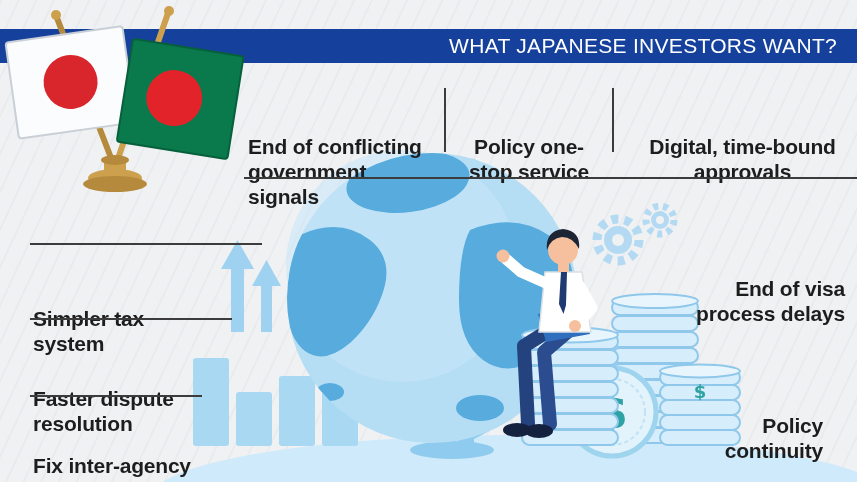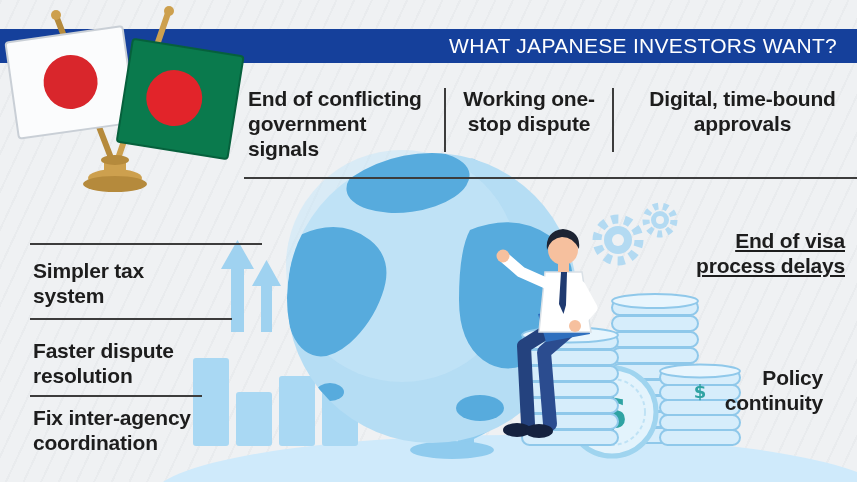--- a/index.html
+++ b/index.html
@@ -14,21 +14,21 @@
     background:#15409b;z-index:1;
   }
   .header-title{
     position:absolute;right:20px;top:0;height:34px;line-height:34px;
     color:#ffffff;font-size:21px;font-weight:400;letter-spacing:.3px;
     white-space:nowrap;
   }
   .art{position:absolute;left:0;top:0;width:857px;height:482px;z-index:2;}
   .label{
     position:absolute;z-index:3;color:#1d1d1d;font-size:21px;font-weight:700;
-    line-height:1.2;letter-spacing:-0.2px;
+    line-height:1.2;letter-spacing:-0.2px;margin-top:48px;
   }
   .rule{position:absolute;background:#3c3c3c;z-index:3;}
   .h-rule{height:2px;}
   .v-rule{width:2px;}
 </style>
 </head>
 <body>
 
 <div class="stage">
 
@@ -152,31 +152,31 @@
         <rect x="104" y="158" width="22" height="18" fill="#cda04e"></rect>
         <ellipse cx="115" cy="160" rx="14" ry="5" fill="#b58a3c"></ellipse>
         <ellipse cx="115" cy="178" rx="27" ry="9" fill="#cda04e"></ellipse>
         <ellipse cx="115" cy="184" rx="32" ry="8" fill="#b58a3c"></ellipse>
       </g>
     </g>
   </svg>
 
   <div class="label" style="left:248px;top:86px;width:185px;text-align:left;">End of conflicting government signals</div>
   <div class="rule v-rule" style="left:444px;top:88px;height:64px;"></div>
-  <div class="label" style="left:458px;top:86px;width:142px;text-align:center;">Working one-stop dispute</div>
+  <div class="label" style="left:458px;top:86px;width:142px;text-align:center;">Policy one-stop service</div>
   <div class="rule v-rule" style="left:612px;top:88px;height:64px;"></div>
   <div class="label" style="left:640px;top:86px;width:205px;text-align:center;">Digital, time-bound approvals</div>
   <div class="rule h-rule" style="left:244px;top:177px;width:613px;"></div>
 
   <div class="rule h-rule" style="left:30px;top:243px;width:232px;"></div>
 
   <div class="label" style="left:33px;top:258px;width:140px;">Simpler tax system</div>
   <div class="rule h-rule" style="left:30px;top:318px;width:202px;"></div>
 
   <div class="label" style="left:33px;top:338px;width:160px;">Faster dispute resolution</div>
   <div class="rule h-rule" style="left:30px;top:395px;width:172px;"></div>
 
   <div class="label" style="left:33px;top:405px;width:178px;">Fix inter-agency coordination</div>
 
-  <div class="label" style="left:695px;top:228px;width:150px;text-align:right;text-decoration:underline;">End of visa process delays</div>
+  <div class="label" style="left:695px;top:228px;width:150px;text-align:right;">End of visa process delays</div>
   <div class="label" style="left:713px;top:365px;width:110px;text-align:right;">Policy continuity</div>
 
 </div>
 
 </body></html>

